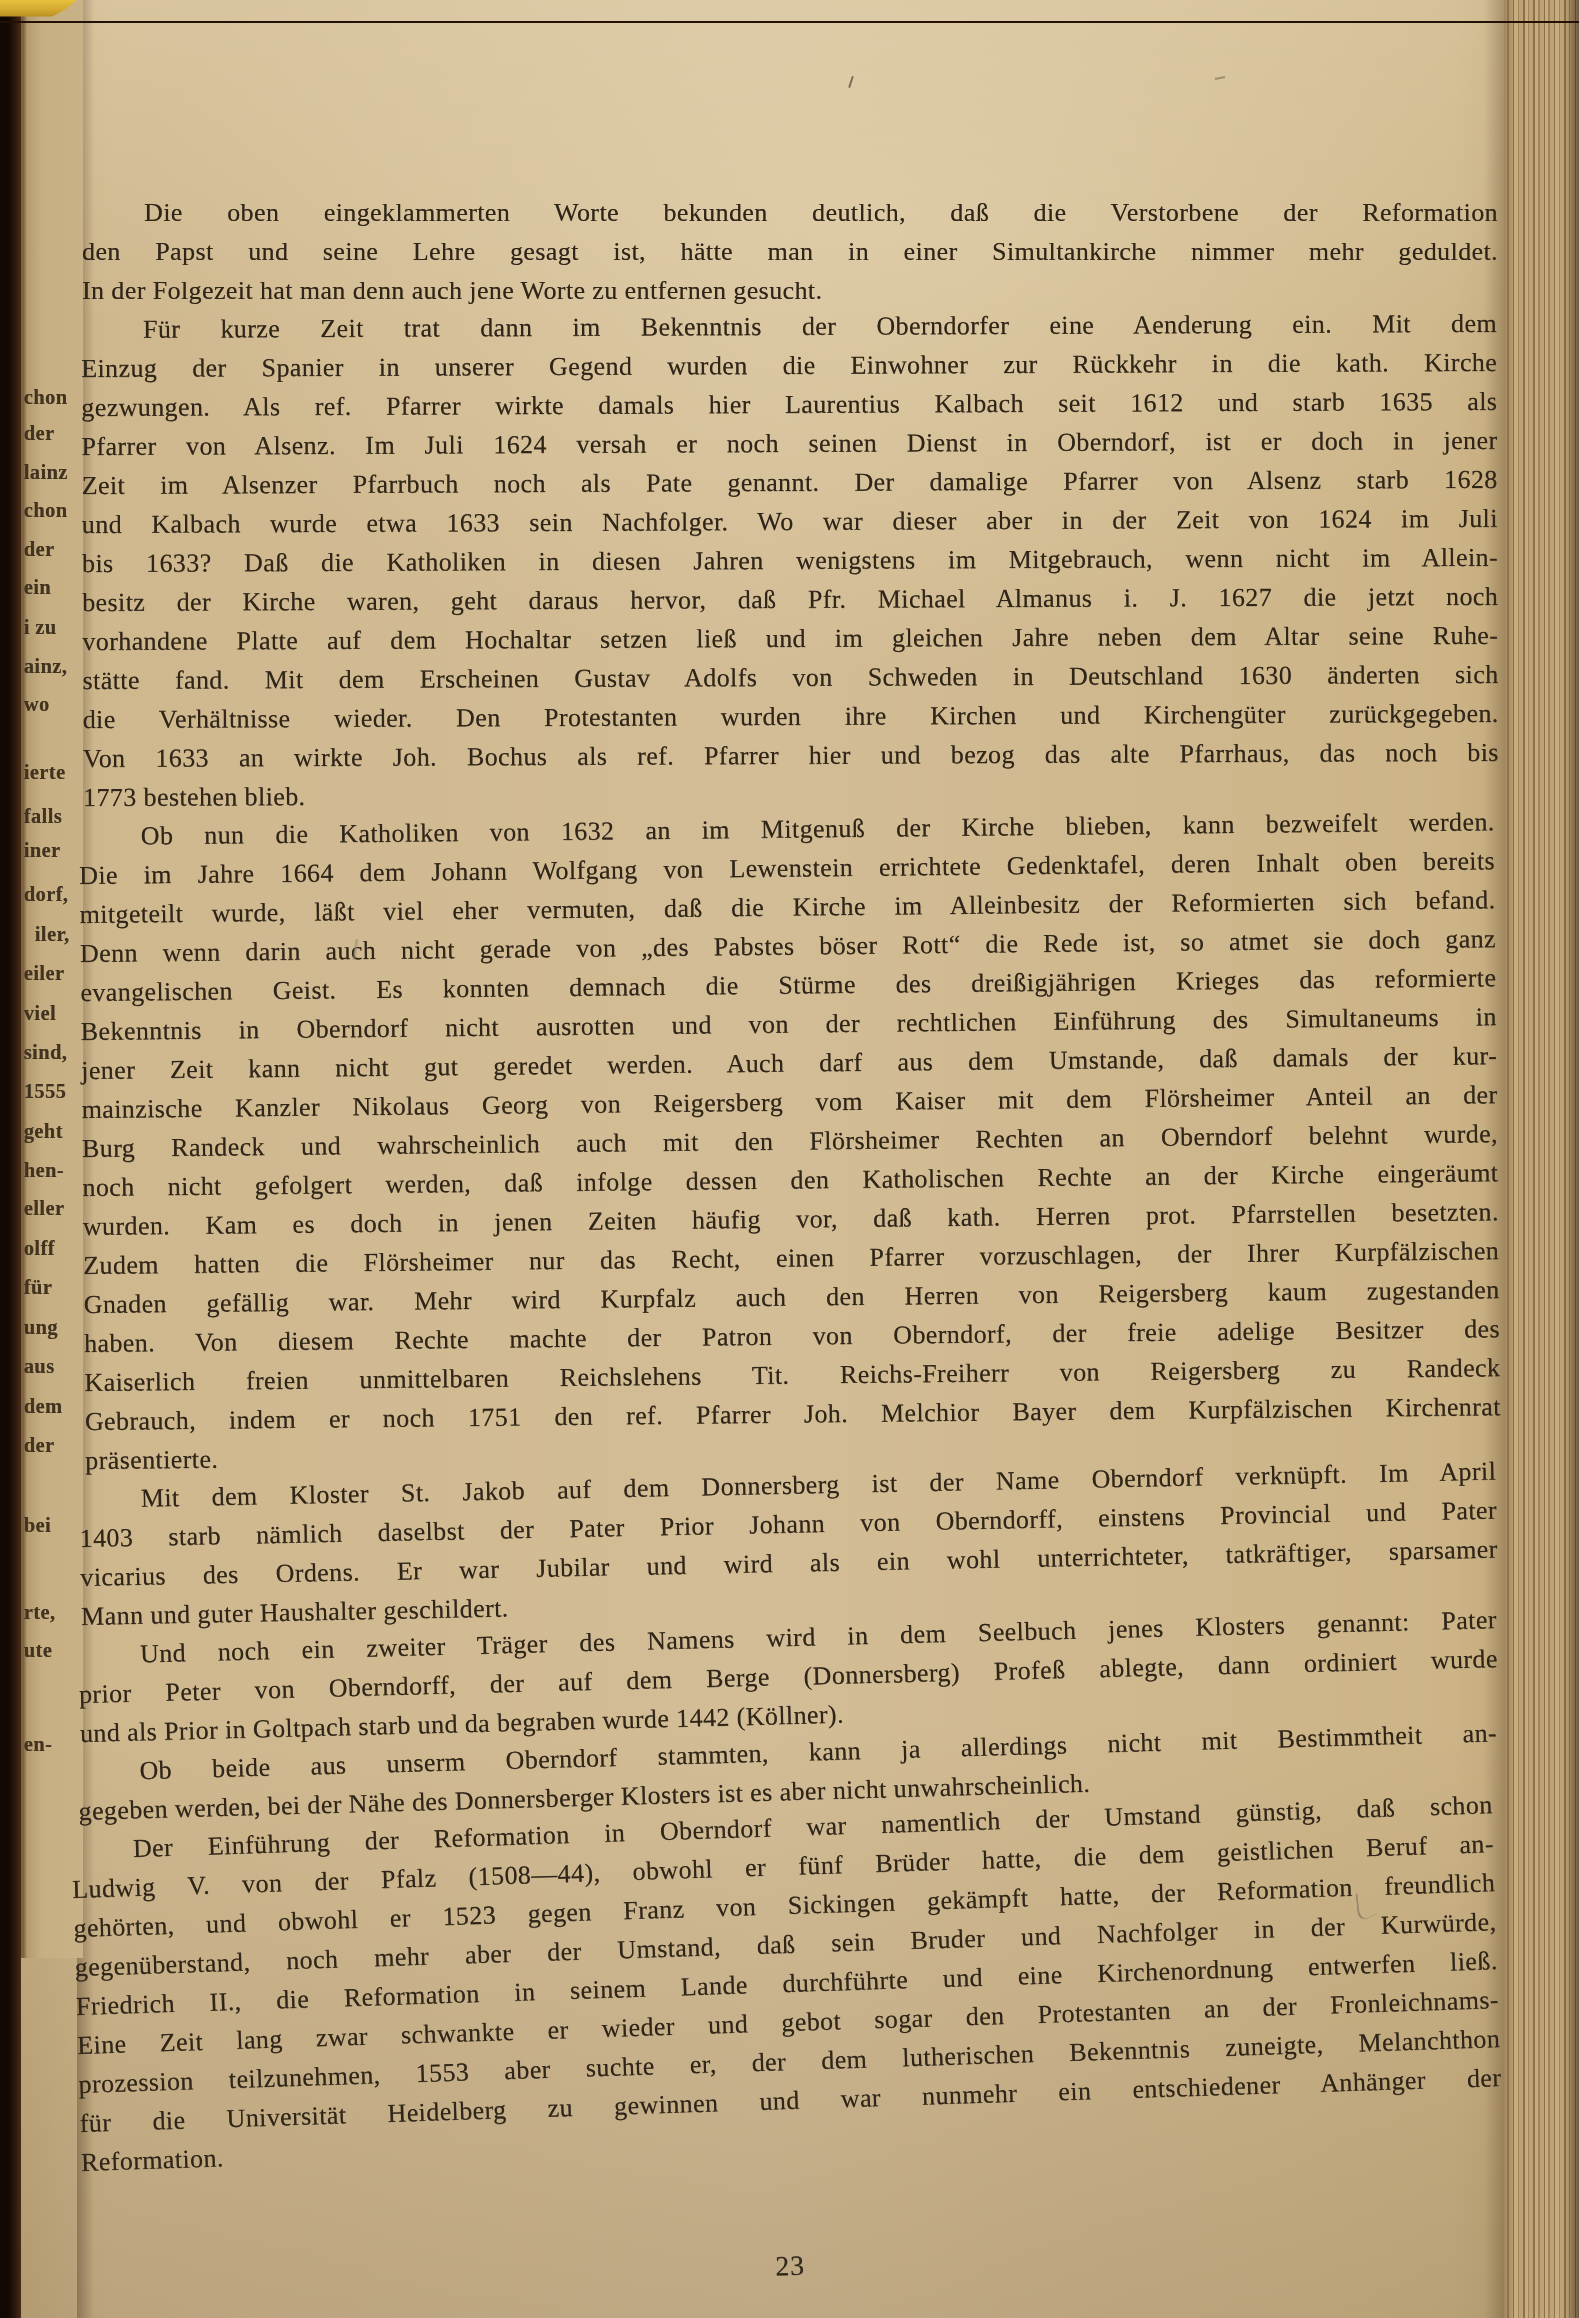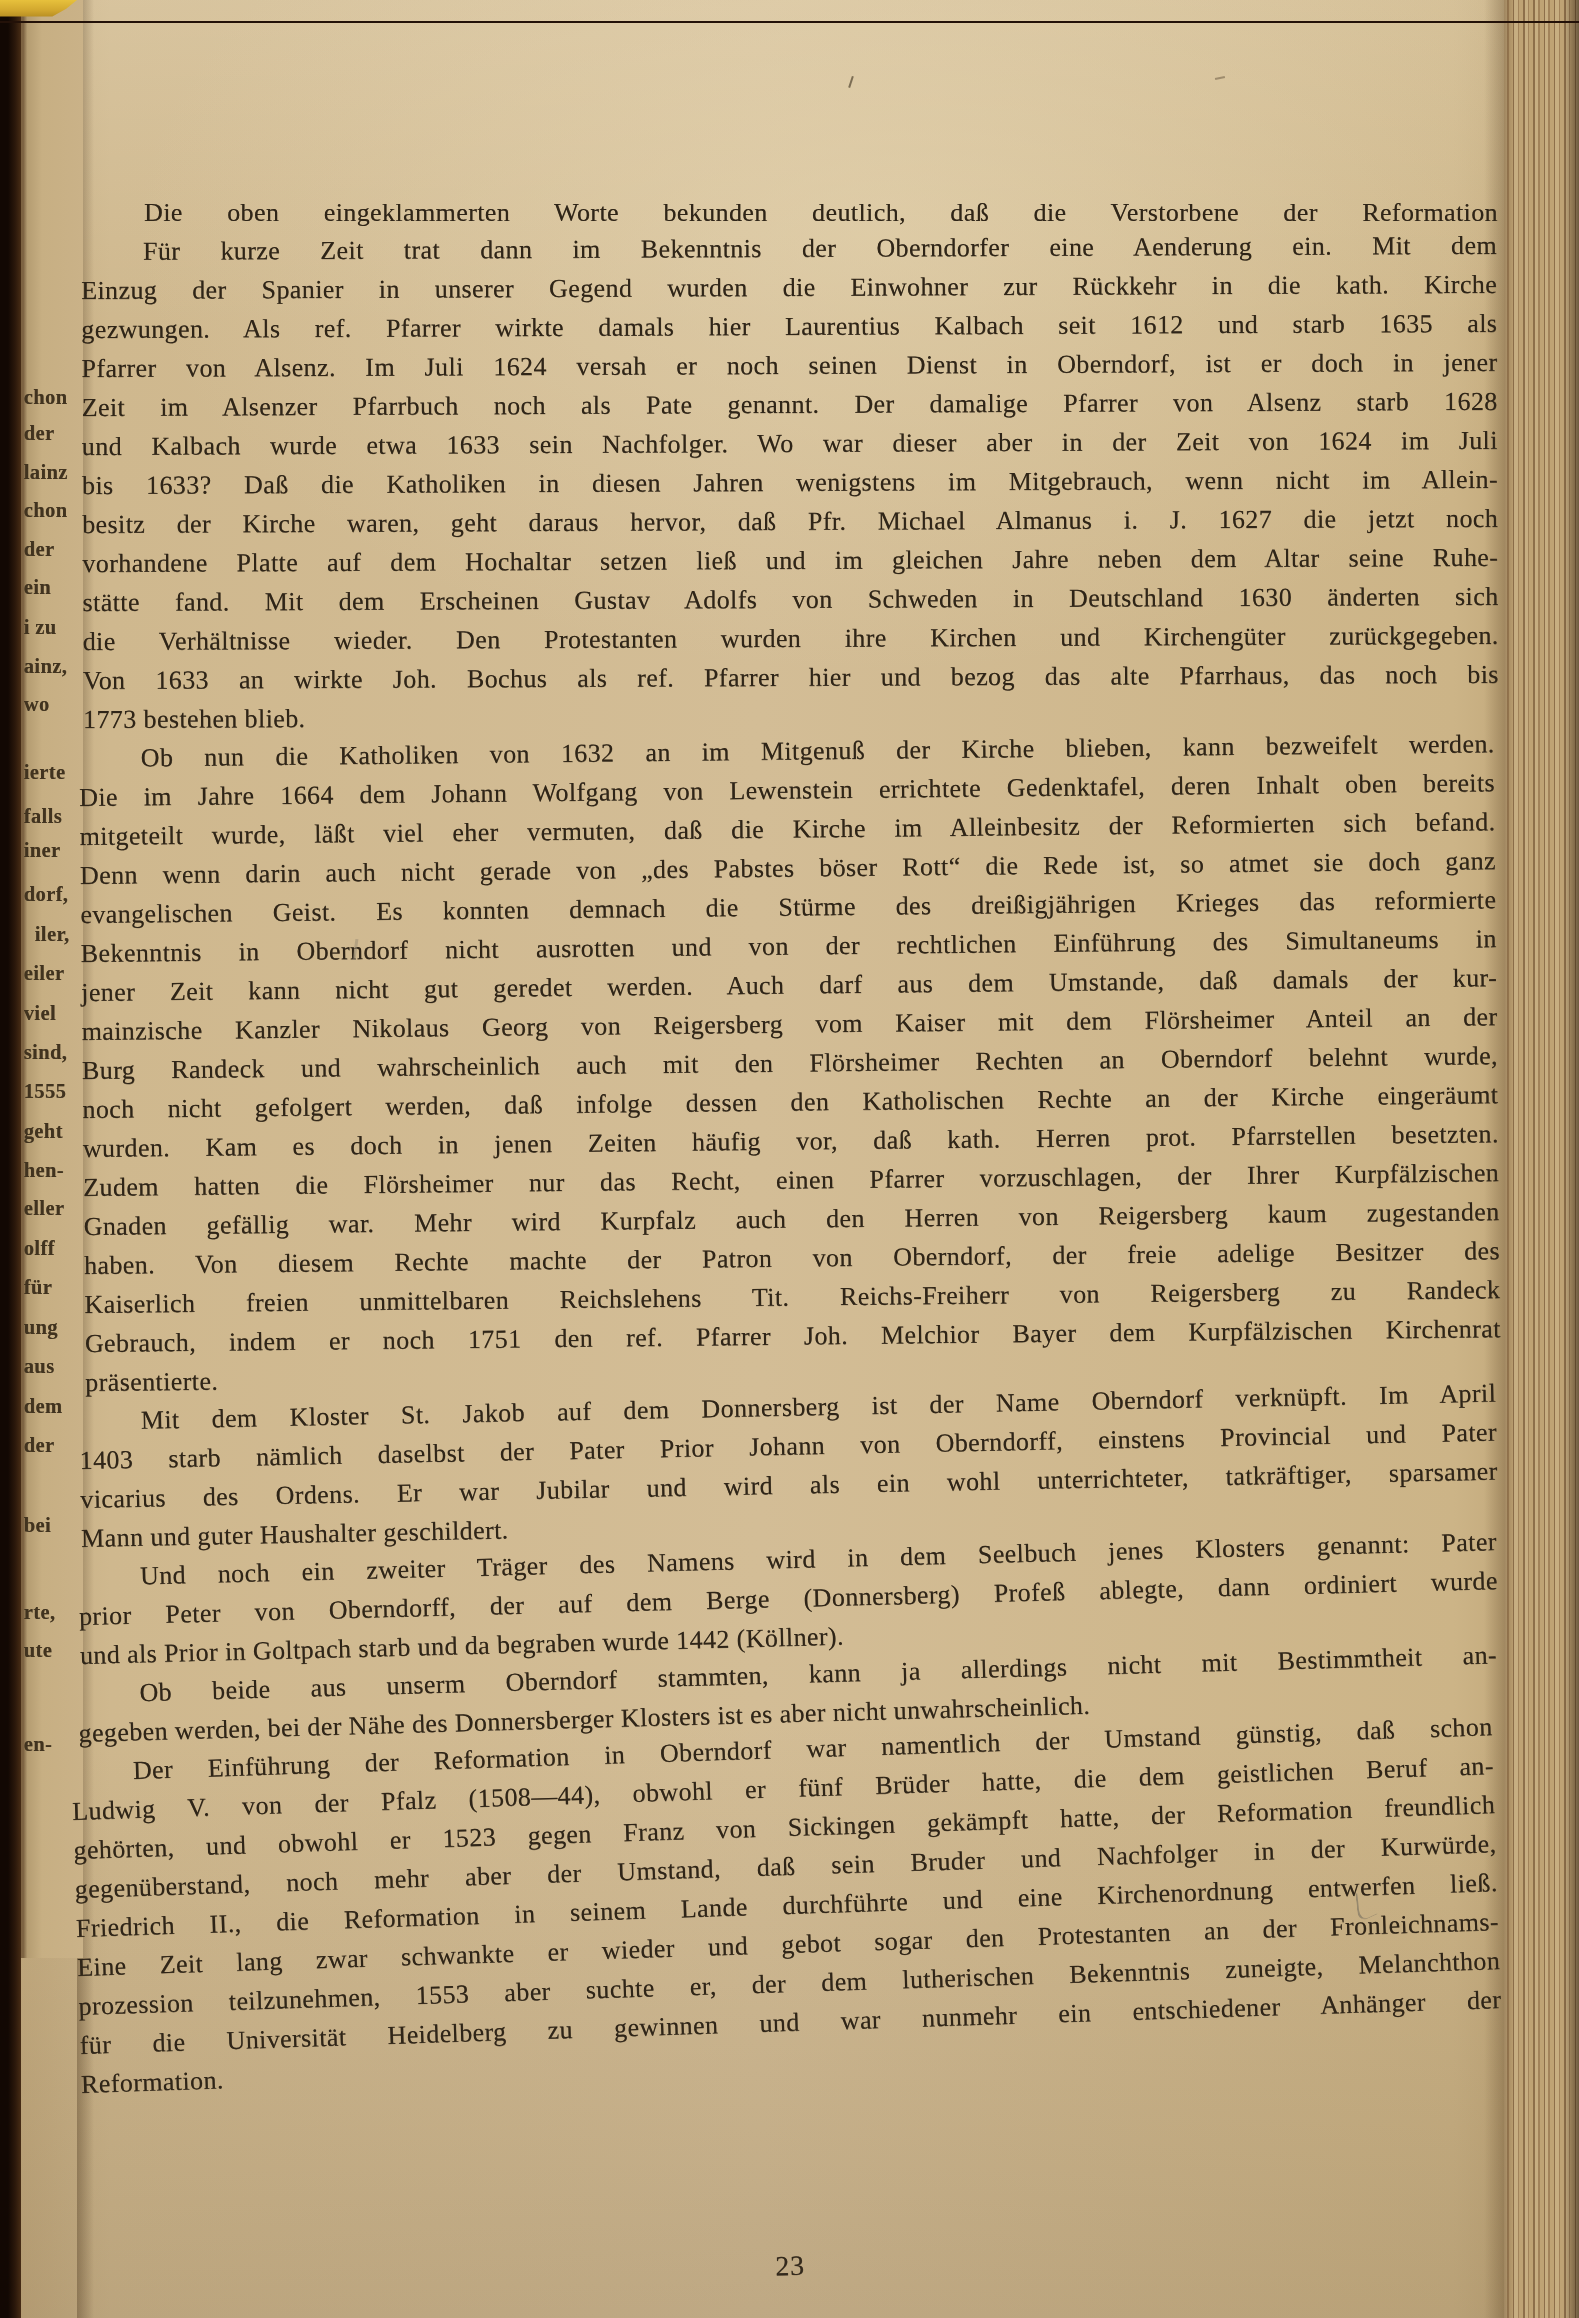--- a/index.html
+++ b/index.html
@@ -131,20 +131,22 @@
       <div class="frag" style="top: 1732px;">en-</div>
     </div>
   <div class="crease"></div>
 
   <div class="stack-shadow"></div>
   <div class="stack-right"></div>
 
   <div class="text-block">
       <div class="paragraph" style="transform: rotate(0deg); margin-left: 0px;">
         <div class="line first">Die oben eingeklammerten Worte bekunden deutlich, daß die Verstorbene der Reformation</div>
+        <div class="line">den Papst und seine Lehre gesagt ist, hätte man in einer Simultankirche nimmer mehr geduldet.</div>
+        <div class="line last">In der Folgezeit hat man denn auch jene Worte zu entfernen gesucht.</div>
       </div>
       <div class="paragraph" style="transform: rotate(-0.25deg); margin-left: 0px;">
         <div class="line first">Für kurze Zeit trat dann im Bekenntnis der Oberndorfer eine Aenderung ein.  Mit dem</div>
         <div class="line">Einzug der Spanier in unserer Gegend wurden die Einwohner zur Rückkehr in die kath. Kirche</div>
         <div class="line">gezwungen.  Als ref. Pfarrer wirkte damals hier Laurentius Kalbach seit 1612 und starb 1635 als</div>
         <div class="line">Pfarrer von Alsenz.  Im Juli 1624 versah er noch seinen Dienst in Oberndorf, ist er doch in jener</div>
         <div class="line">Zeit im Alsenzer Pfarrbuch noch als Pate genannt.  Der damalige Pfarrer von Alsenz starb 1628</div>
         <div class="line">und Kalbach wurde etwa 1633 sein Nachfolger.  Wo war dieser aber in der Zeit von 1624 im Juli</div>
         <div class="line">bis 1633?  Daß die Katholiken in diesen Jahren wenigstens im Mitgebrauch, wenn nicht im Allein-</div>
         <div class="line">besitz der Kirche waren, geht daraus hervor, daß Pfr. Michael Almanus i. J. 1627 die jetzt noch</div>

